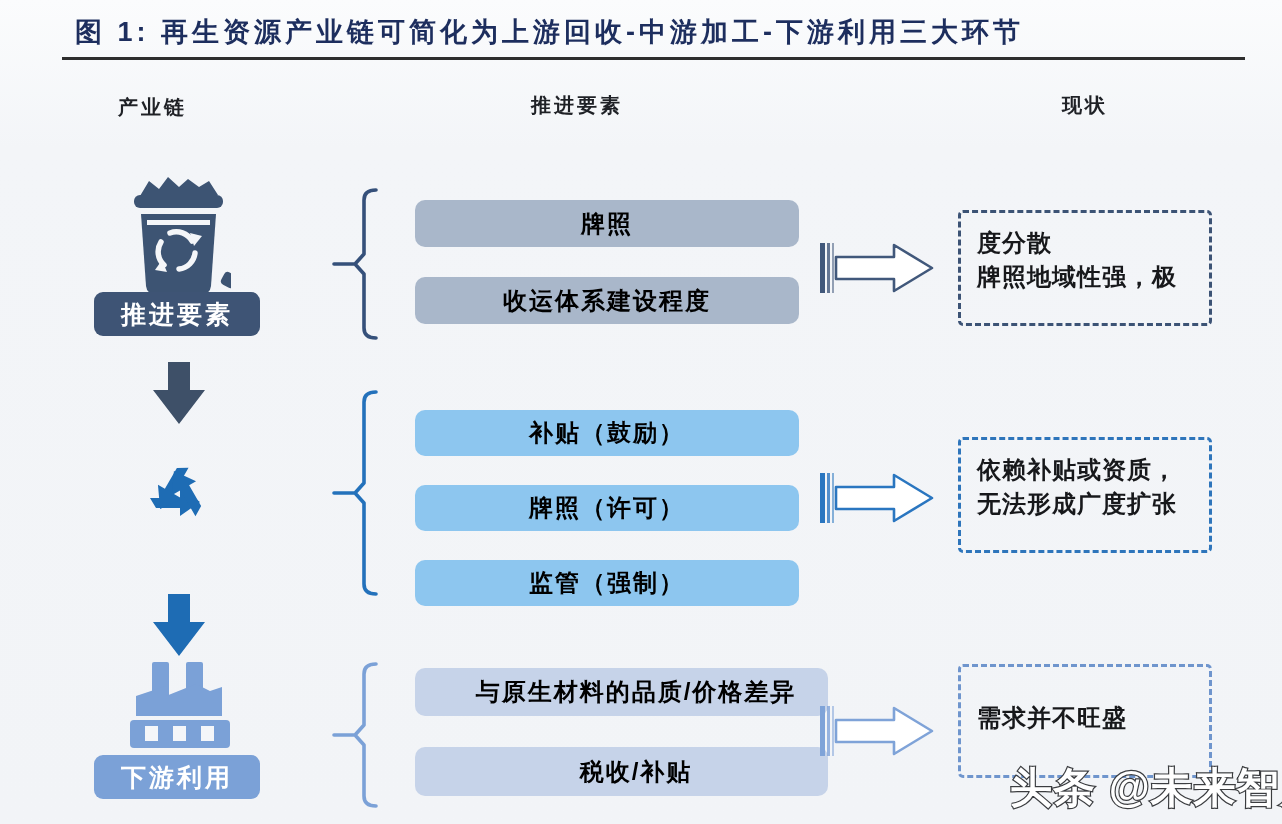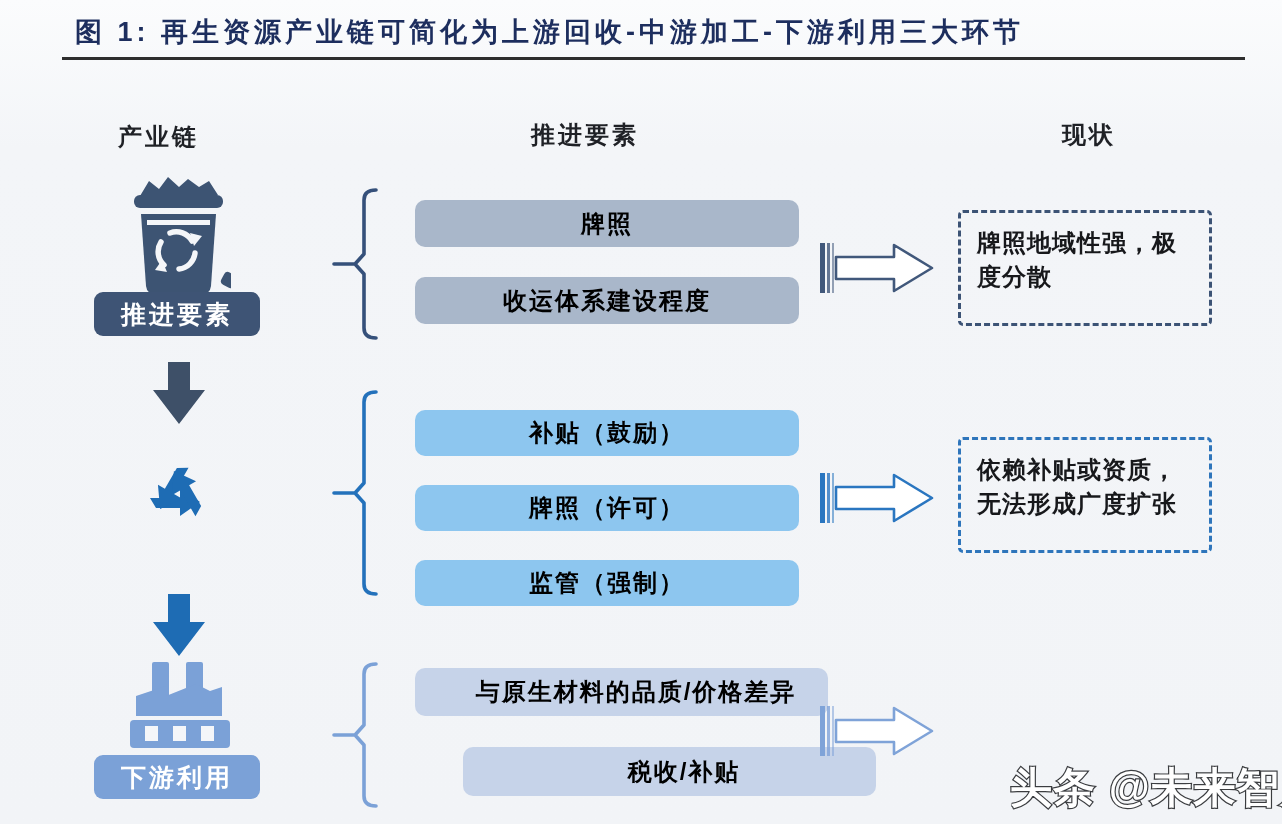--- a/index.html
+++ b/index.html
@@ -6,21 +6,21 @@
   body{font-family:"Liberation Sans","DejaVu Sans",sans-serif;}
   .canvas{
     position:relative;width:1282px;height:824px;overflow:hidden;
     background:linear-gradient(180deg,#fbfcfd 0%,#f3f5f8 18%,#f2f4f7 100%);
   }
   .fig-title{
     position:absolute;left:75px;top:14px;
     font-size:27px;font-weight:bold;color:#1d2e5e;letter-spacing:4px;white-space:nowrap;
   }
   .title-underline{position:absolute;left:62px;top:57px;width:1183px;height:3px;background:#2e2e2e;}
-  .col-header{position:absolute;font-size:24px;font-weight:bold;color:#1f2126;letter-spacing:3px;white-space:nowrap;margin-top:27px;}
+  .col-header{position:absolute;font-size:20px;font-weight:bold;color:#1f2126;letter-spacing:3px;white-space:nowrap;}
   .hdr-chain{left:118px;top:94px;}
   .hdr-drivers{left:531px;top:92px;text-align:center;}
   .hdr-status{left:1062px;top:92px;}
 
   .stagebox{
     position:absolute;left:94px;width:166px;height:44px;border-radius:9px;
     display:flex;align-items:center;justify-content:center;
     color:#ffffff;font-weight:bold;font-size:25px;letter-spacing:3px;
   }
   .stage-up{top:292px;background:#3e5475;}
@@ -46,21 +46,21 @@
   }
   .bar-gray{background:#a9b7ca;}
   .bar-blue{background:#8dc6ef;margin-top:17px;}
   .bar-pale{background:#c6d3e9;padding-left:29px;}
   .r1b1{top:200px;height:47px;}
   .r1b2{top:277px;height:47px;font-family:Liberation Serif, serif;}
   .r2b1{top:393px;height:46px;}
   .r2b2{top:468px;height:46px;}
   .r2b3{top:543px;height:46px;}
   .r3b1{top:668px;height:48px;}
-  .r3b2{top:747px;height:49px;margin-left:48px;}
+  .r3b2{top:747px;height:49px;}
 
   .flow-arrow{position:absolute;left:820px;}
   .fa-1{top:236px;}
   .fa-2{top:466px;}
   .fa-3{top:699px;}
 
   .statusbox{
     position:absolute;left:958px;width:254px;box-sizing:border-box;
     border:3px dashed;border-radius:5px;
     padding:13px 8px 0 16px;
@@ -159,37 +159,40 @@
   <div class="bar bar-pale r3b1">与原生材料的品质/价格差异</div>
   <div class="bar bar-pale r3b2">税收/补贴</div>
 
   <svg class="flow-arrow fa-1" width="118" height="64" viewBox="0 0 118 64">
     <rect x="0" y="7" width="5" height="50" fill="#41587b"></rect>
     <rect x="7" y="7" width="3" height="50" fill="#41587b" opacity="0.8"></rect>
     <rect x="12" y="7" width="2" height="50" fill="#41587b" opacity="0.55"></rect>
     <path d="M16,21 L74,21 L74,9 L112,32 L74,55 L74,43 L16,43 Z" fill="#ffffff" stroke="#41587b" stroke-width="2.6" stroke-linejoin="round"></path>
   </svg>
   <div class="statusbox sb-1">
+    <div>度分散</div>
     <div>牌照地域性强，极</div>
-    <div>度分散</div>
   </div>
 
   <svg class="flow-arrow fa-2" width="118" height="64" viewBox="0 0 118 64">
     <rect x="0" y="7" width="5" height="50" fill="#2a76c0"></rect>
     <rect x="7" y="7" width="3" height="50" fill="#2a76c0" opacity="0.8"></rect>
     <rect x="12" y="7" width="2" height="50" fill="#2a76c0" opacity="0.55"></rect>
     <path d="M16,21 L74,21 L74,9 L112,32 L74,55 L74,43 L16,43 Z" fill="#ffffff" stroke="#2a76c0" stroke-width="2.6" stroke-linejoin="round"></path>
   </svg>
   <div class="statusbox sb-2">
     <div>依赖补贴或资质，</div>
     <div>无法形成广度扩张</div>
   </div>
 
   <svg class="flow-arrow fa-3" width="118" height="64" viewBox="0 0 118 64">
     <rect x="0" y="7" width="5" height="50" fill="#7fa3d8"></rect>
     <rect x="7" y="7" width="3" height="50" fill="#7fa3d8" opacity="0.8"></rect>
     <rect x="12" y="7" width="2" height="50" fill="#7fa3d8" opacity="0.55"></rect>
     <path d="M16,21 L74,21 L74,9 L112,32 L74,55 L74,43 L16,43 Z" fill="#ffffff" stroke="#7fa3d8" stroke-width="2.6" stroke-linejoin="round"></path>
   </svg>
+  <div class="statusbox sb-3">
+    <div>需求并不旺盛</div>
+  </div>
 
   <div class="watermark">头条 @未来智库</div>
 
 </div>
 
 </body></html>

